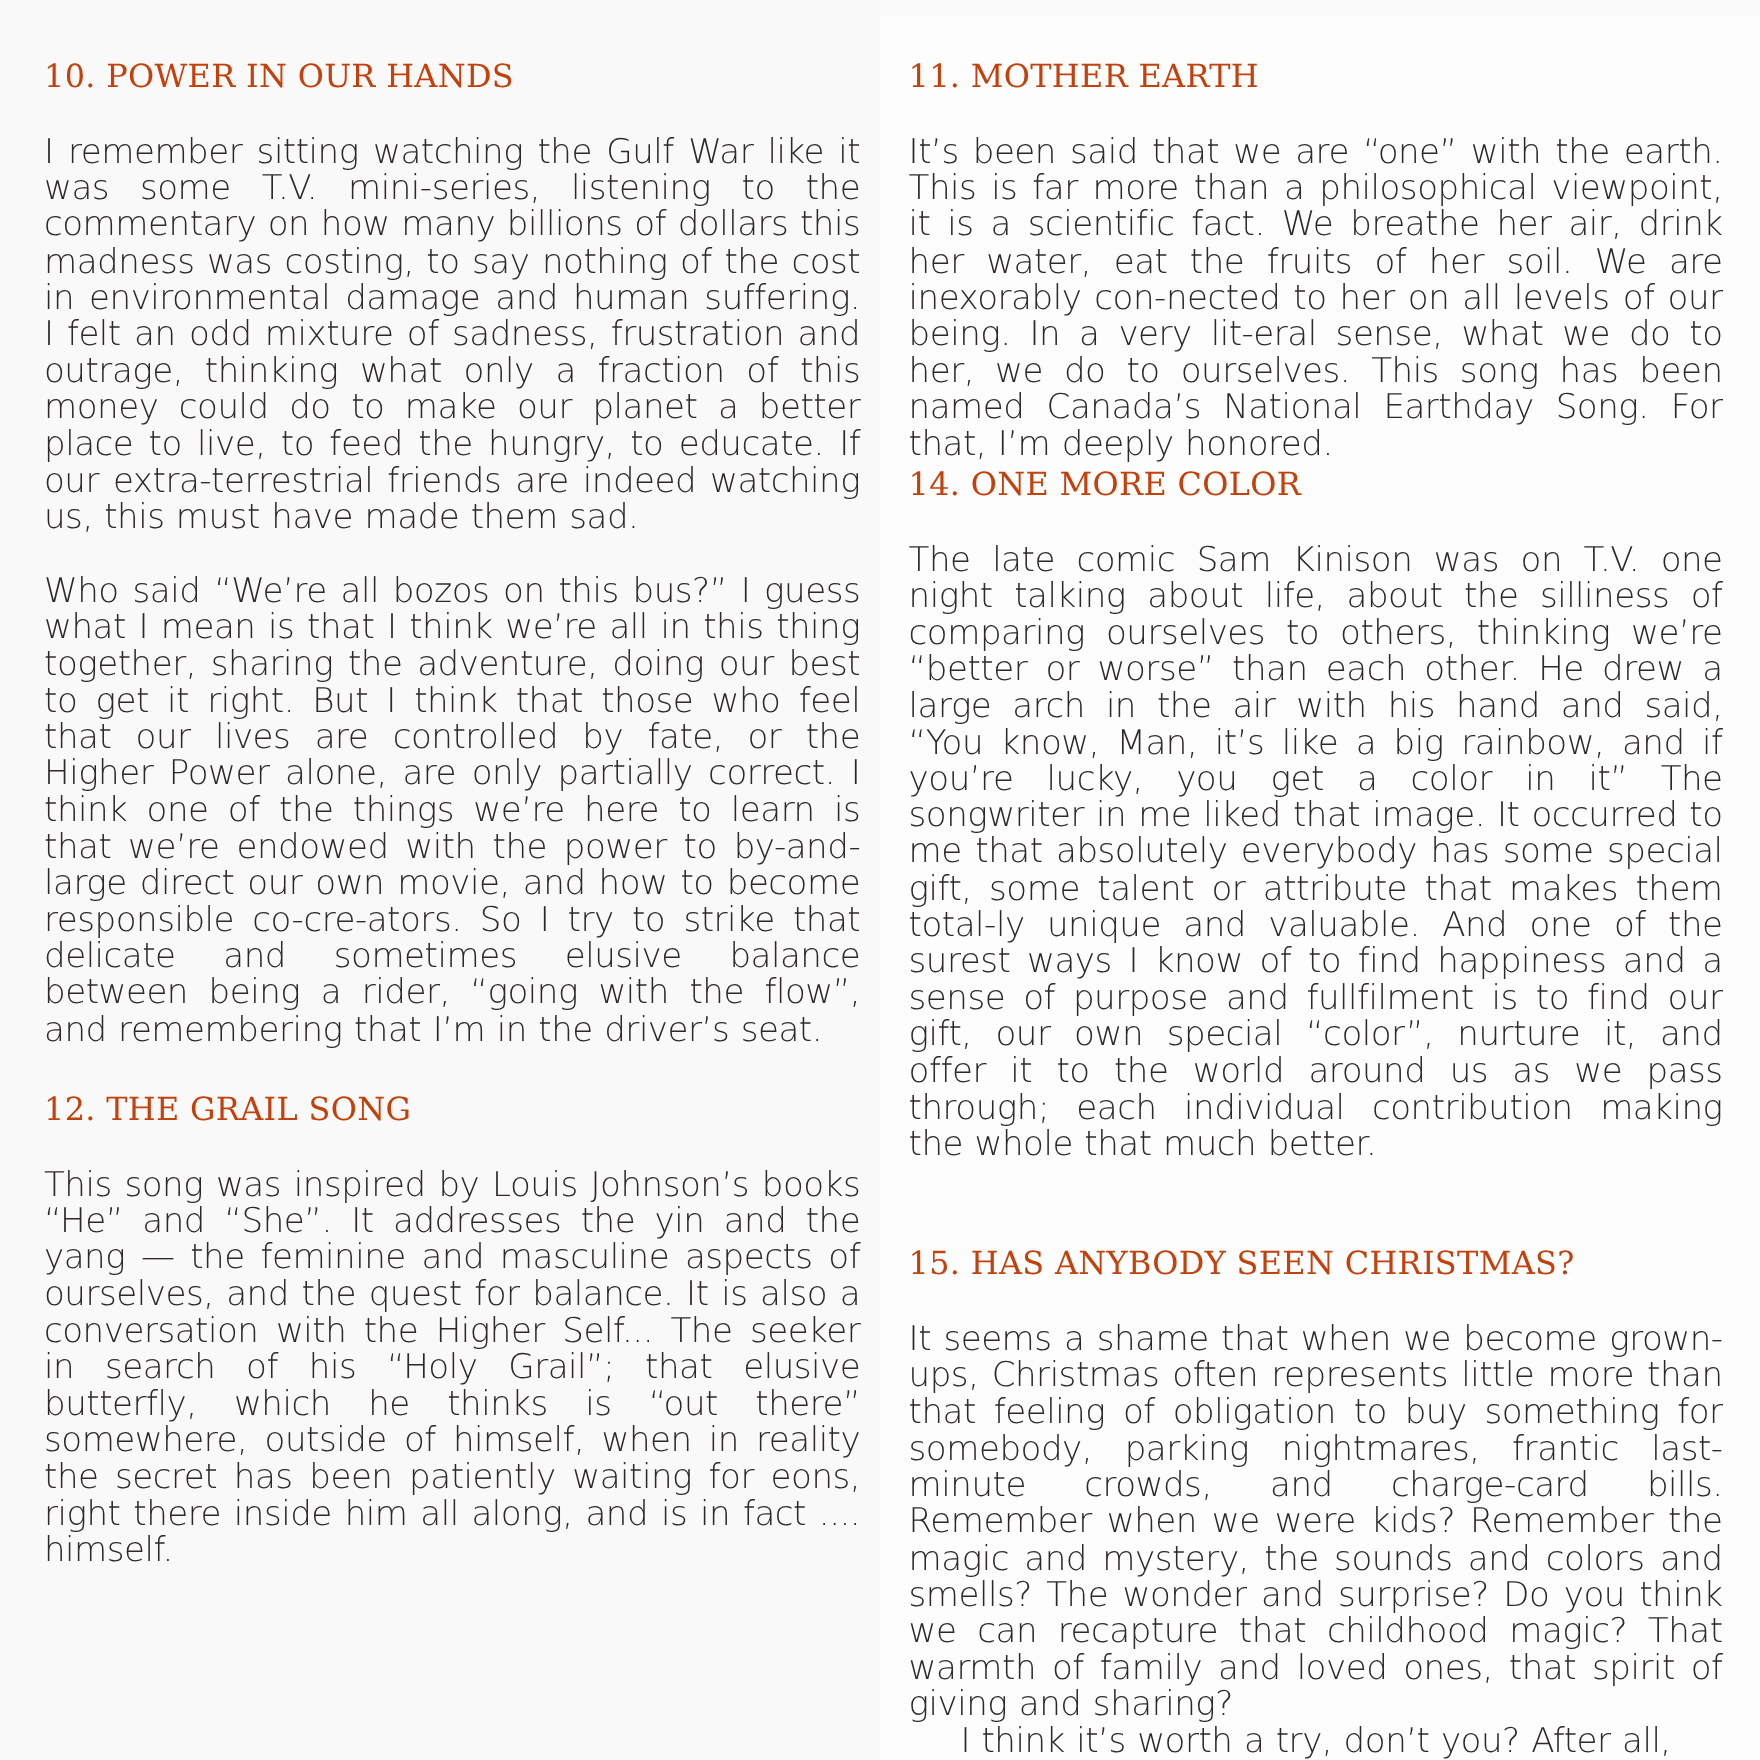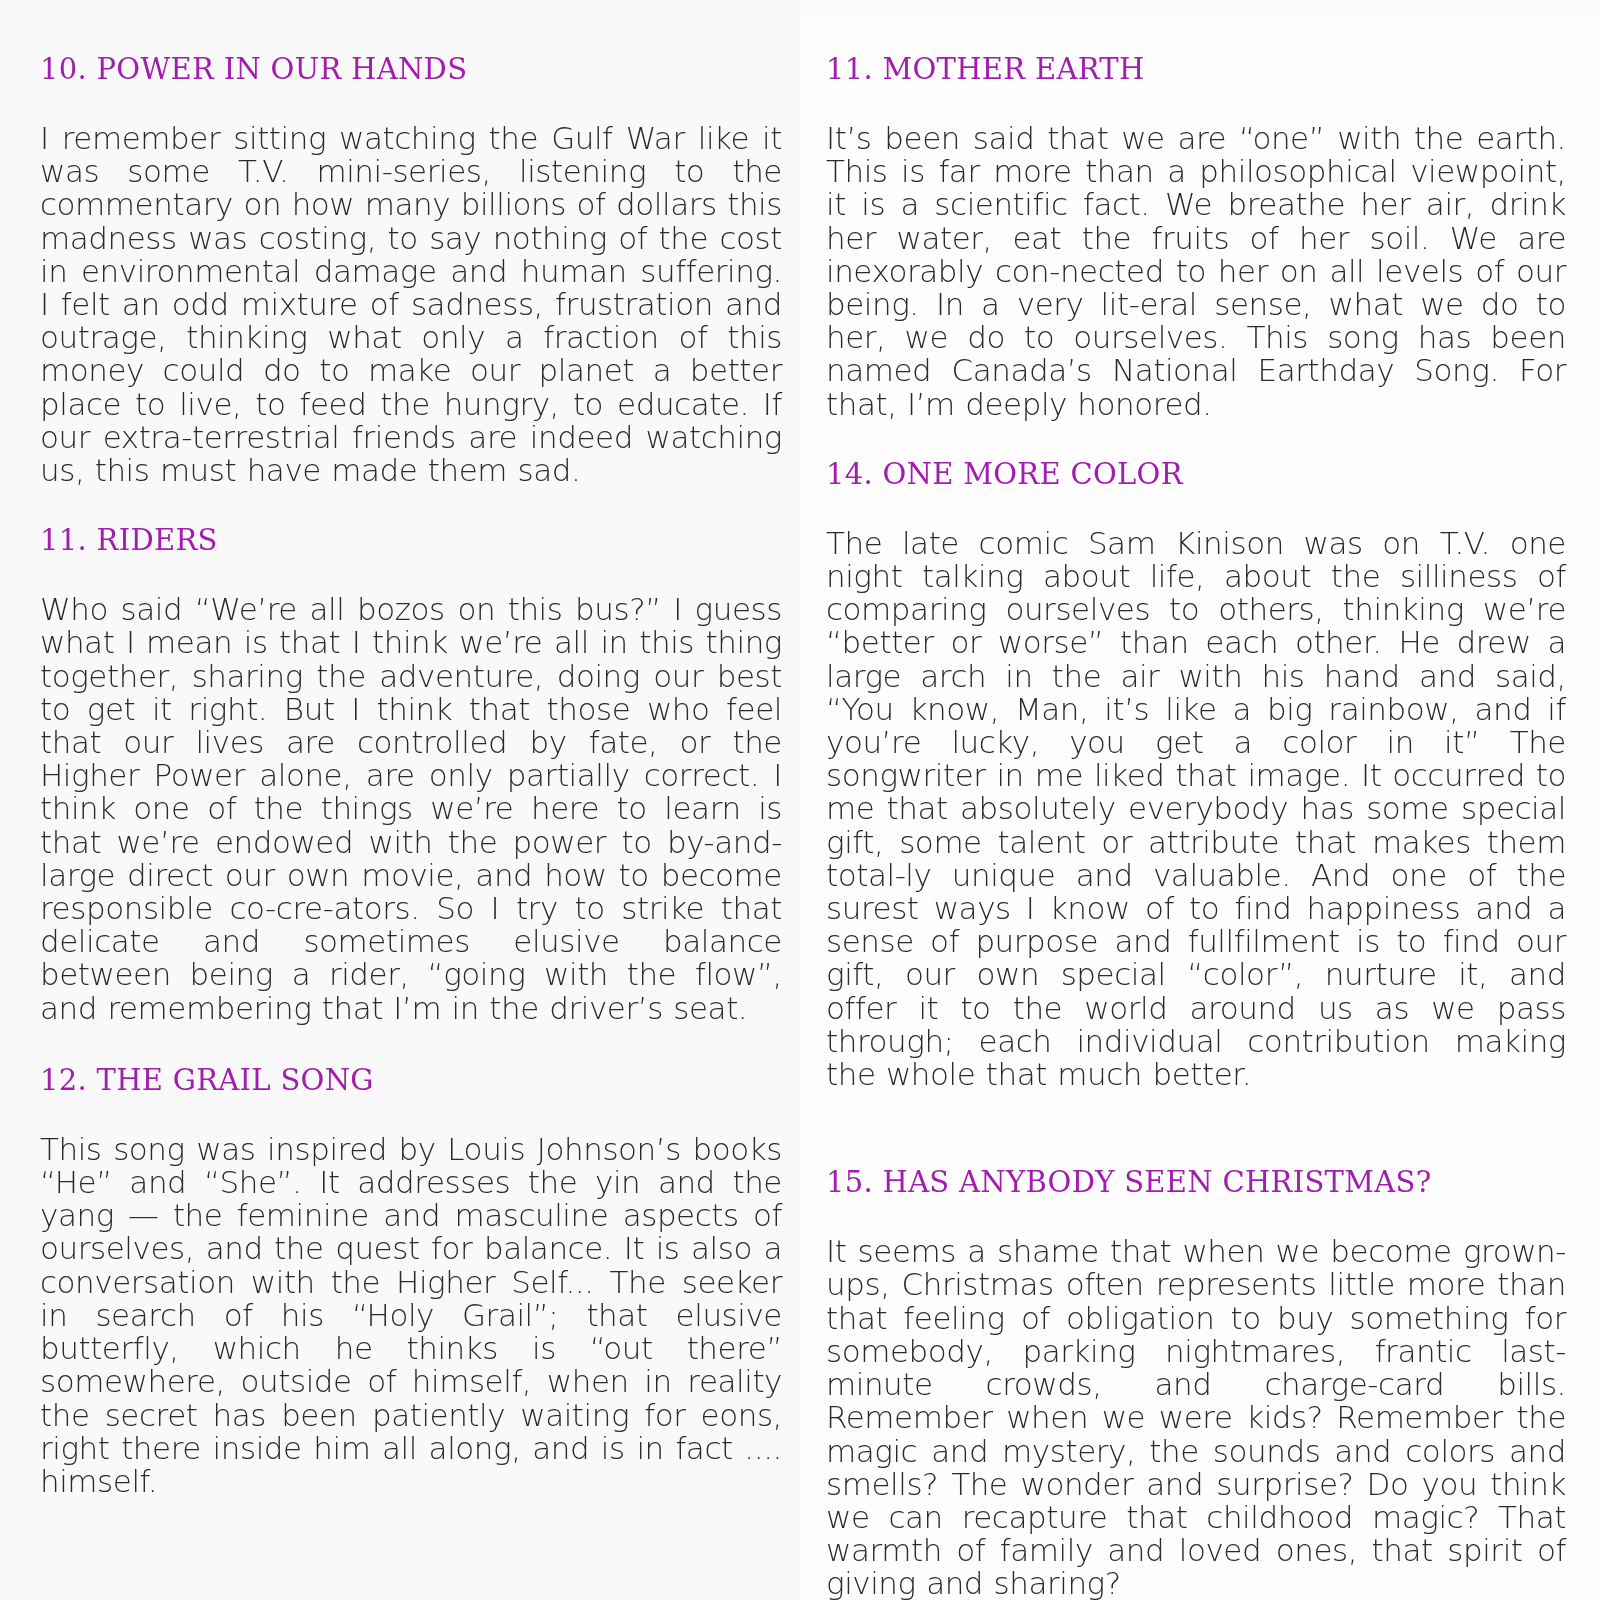--- a/index.html
+++ b/index.html
@@ -24,53 +24,52 @@
     .col.left { left: 40px; top: 50px; }
     .col.right { left: 826px; top: 50px; width: 740px; }
     .section { margin: 0; }
     h2.title {
       font-family: "DejaVu Serif", "Liberation Serif", serif;
       font-weight: normal;
       font-size: 29px;
       letter-spacing: 0.3px;
       margin: 0 0 34px 0;
       line-height: 38px;
-      color: #a21caf;
+      color: #c2410c;
     }
     p.body {
       font-family: "DejaVu Sans", "Liberation Sans", sans-serif;
       font-weight: 200;
       font-size: 31px;
       line-height: 33.2px;
       text-align: justify;
       margin: 0;
       letter-spacing: -0.45px;
       word-spacing: 1px;
       color: #2b2929;
       hyphens: manual;
     }
     .sec-10 { }
     .sec-11 { margin-top: 34px; }
     .sec-12 { margin-top: 36px; }
-    .sec-14 { margin-top: 34px; }
+    .sec-14 { }
     .sec-15 { margin-top: 72px; }
   </style>
 </head>
 <body>
 
 <div class="panel left"></div>
 <div class="panel right"></div>
 
 <div class="col left">
   <div class="section sec-10">
     <h2 class="title">10. POWER IN OUR HANDS</h2>
     <p class="body">I remember sitting watching the Gulf War like it was some T.V. mini-series, listening to the commentary on how many billions of dollars this madness was costing, to say nothing of the cost in environmental damage and human suffering. I felt an odd mixture of sadness, frustration and outrage, thinking what only a fraction of this money could do to make our planet a better place to live, to feed the hungry, to educate. If our extra-terrestrial friends are indeed watching us, this must have made them sad.</p>
   </div>
   <div class="section sec-11">
-    <h2 class="title">11. RIDERS</h2>
     <p class="body">Who said “We’re all bozos on this bus?” I guess what I mean is that I think we’re all in this thing together, sharing the adventure, doing our best to get it right. But I think that those who feel that our lives are controlled by fate, or the Higher Power alone, are only partially correct. I think one of the things we’re here to learn is that we’re endowed with the power to by-and-large direct our own movie, and how to become responsible co-cre-ators. So I try to strike that delicate and sometimes elusive balance between being a rider, “going with the flow”, and remembering that I’m in the driver’s seat.</p>
   </div>
   <div class="section sec-12">
     <h2 class="title">12. THE GRAIL SONG</h2>
     <p class="body">This song was inspired by Louis Johnson’s books “He” and “She”. It addresses the yin and the yang — the feminine and masculine aspects of ourselves, and the quest for balance. It is also a conversation with the Higher Self... The seeker in search of his “Holy Grail”; that elusive butterfly, which he thinks is “out there” somewhere, outside of himself, when in reality the secret has been patiently waiting for eons, right there inside him all along, and is in fact .... himself.</p>
   </div>
 </div>
 
 <div class="col right">
   <div class="section sec-13">

